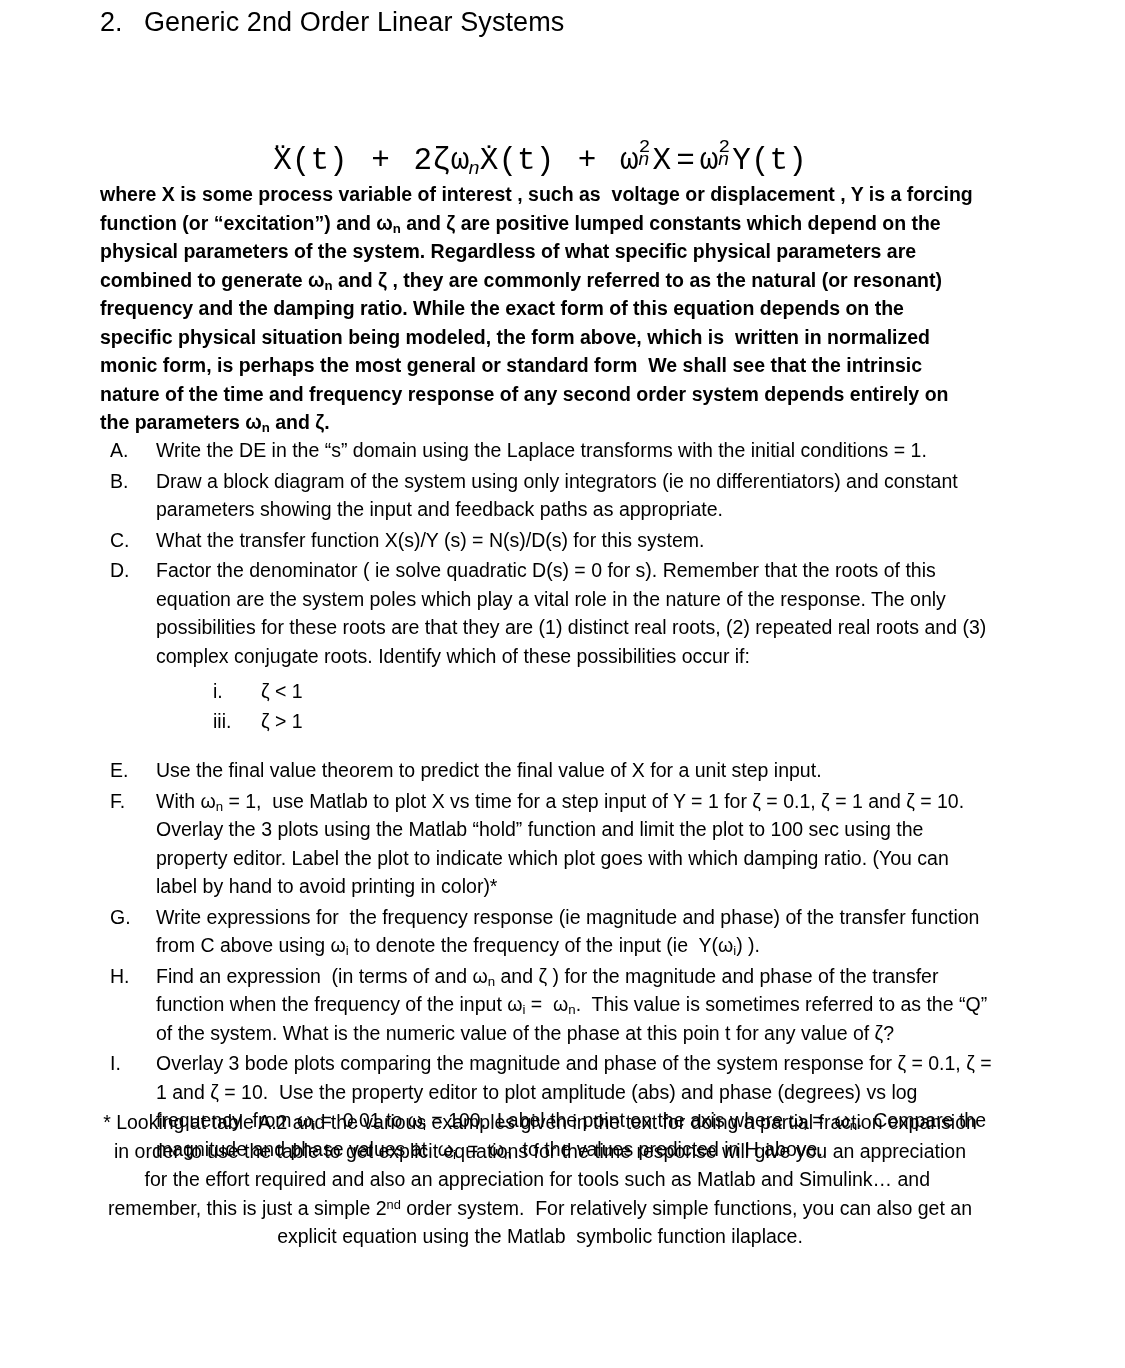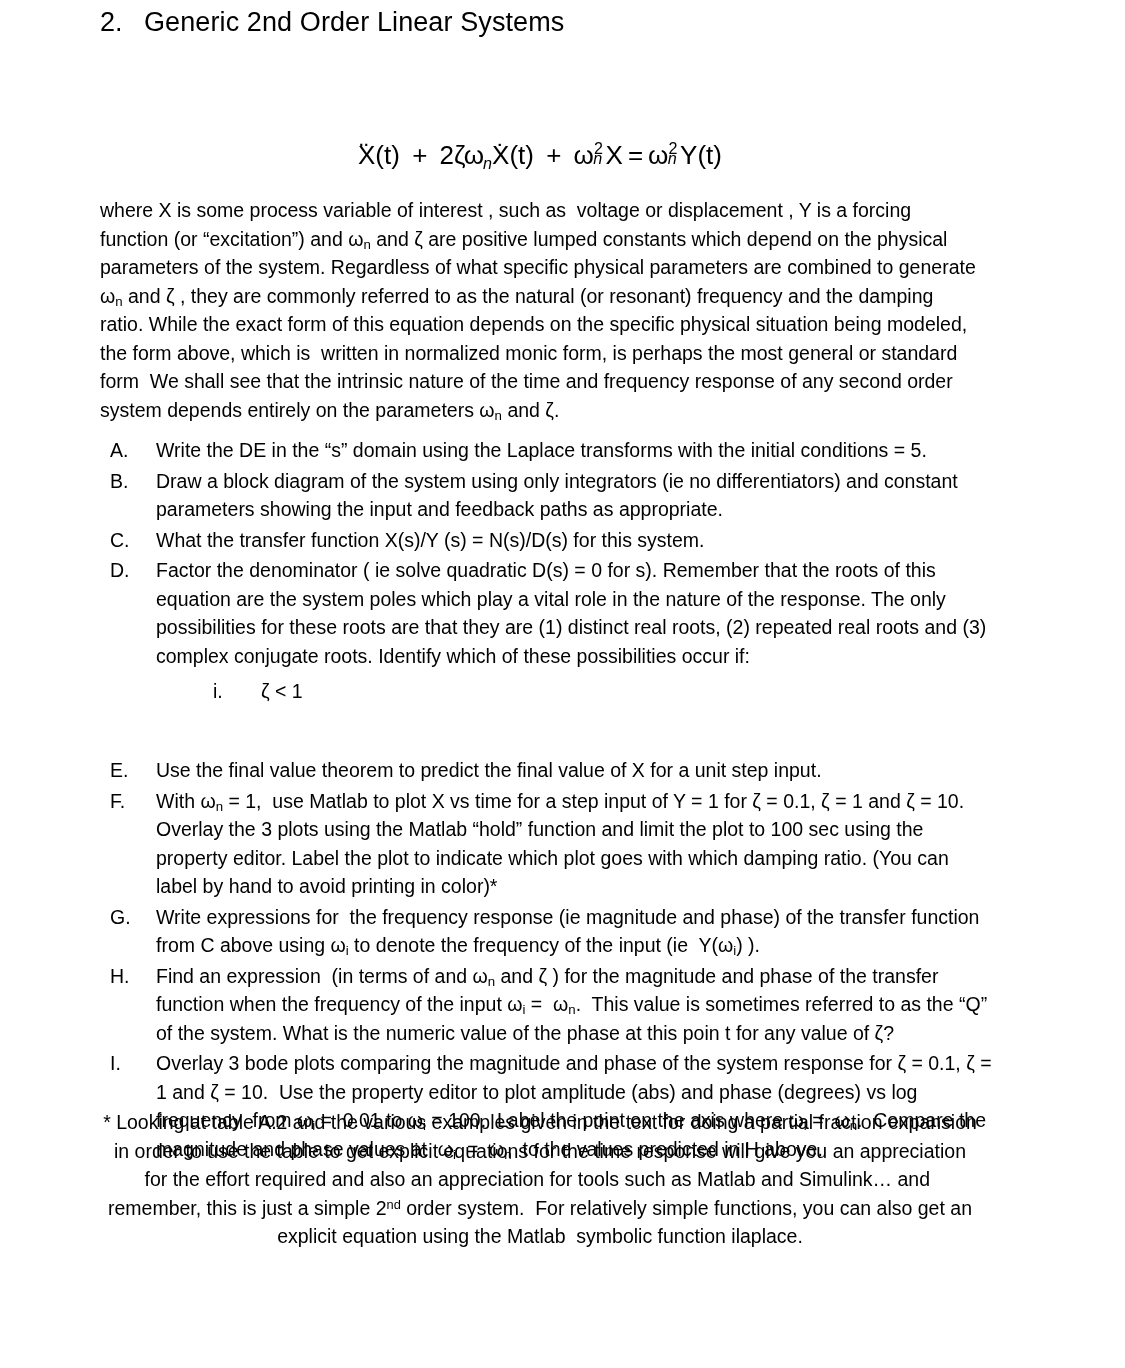--- a/index.html
+++ b/index.html
@@ -45,38 +45,39 @@
     text-align: left;
     letter-spacing: 0px;
   }
   #intro-para {
     left: 100px;
     top: 42px;
     width: 880px;
   }
   #where-para {
     left: 100px;
-    top: 196px;
-    width: 880px;
+    top: 180px;
+    width: 880px;
+    font-weight: bold;
   }
   #footnote-para {
     left: 100px;
     top: 1108px;
     width: 880px;
     text-align: center;
   }
   
   .equation {
     position: absolute;
     left: 100px;
     top: 138px;
     width: 880px;
     text-align: center;
-    font-family: Liberation Sans, sans-serif;
-    font-size: 26px;
+    font-family: Liberation Mono, monospace;
+    font-size: 31px;
     line-height: 30px;
     white-space: nowrap;
   }
   .equation sub {
     font-style: italic;
     font-size: 0.62em;
     vertical-align: -0.28em;
     margin-left: -1px;
   }
   .equation sup {
@@ -188,21 +189,21 @@
   <div class="equation">
     <span class="ddot">X</span><span>(t)</span><span class="op">&nbsp;+&nbsp;</span><span>2</span><span>ζ</span><span>ω<sub>n</sub></span><span class="sdot">X</span><span>(t)</span><span class="op">&nbsp;+&nbsp;</span><span>ω<span class="sq-sub"><sup>2</sup><sub>n</sub></span></span><span>X</span><span class="op">=</span><span>ω<span class="sq-sub"><sup>2</sup><sub>n</sub></span></span><span>Y(t)</span>
   </div>
 
   <div class="para" id="where-para">where X is some process variable of interest , such as&nbsp; voltage or displacement , Y is a forcing function (or “excitation”) and ω<sub>n</sub> and ζ are positive lumped constants which depend on the physical parameters of the system. Regardless of what specific physical parameters are combined to generate ω<sub>n</sub> and ζ , they are commonly referred to as the natural (or resonant) frequency and the damping ratio. While the exact form of this equation depends on the specific physical situation being modeled, the form above, which is&nbsp; written in normalized monic form, is perhaps the most general or standard form&nbsp; We shall see that the intrinsic nature of the time and frequency response of any second order system depends entirely on the parameters ω<sub>n</sub> and ζ.</div>
 
   <div class="alpha-list" id="list-ad">
 
     <div class="li">
       <span class="marker">A.</span>
-      <span class="body">Write the DE in the “s” domain using the Laplace transforms with the initial conditions  = 5.</span>
+      <span class="body">Write the DE in the “s” domain using the Laplace transforms with the initial conditions  = 1.</span>
     </div>
 
     <div class="li">
       <span class="marker">B.</span>
       <span class="body">Draw a block diagram of the system using only integrators (ie no differentiators)  and constant parameters showing the input and feedback paths as appropriate.</span>
     </div>
 
     <div class="li">
       <span class="marker">C.</span>
       <span class="body">What the transfer function X(s)/Y (s)  = N(s)/D(s) for this system.</span>
@@ -210,20 +211,24 @@
 
     <div class="li">
       <span class="marker">D.</span>
       <span class="body">Factor the denominator ( ie solve quadratic D(s) = 0 for s).  Remember that the roots of this equation are the system poles which play a vital role in the nature of the response.  The only possibilities for these roots are that they are (1) distinct real roots, (2) repeated real roots and (3) complex conjugate roots. Identify which of these possibilities occur if:</span>
 
       <div class="roman-list">
         <div class="rli">
           <span class="marker">i.</span>
           <span>ζ &lt; 1</span>
         </div>
+        <div class="rli">
+          <span class="marker">iii.</span>
+          <span>ζ &gt; 1</span>
+        </div>
       </div>
     </div>
   </div>
 
   <div class="alpha-list" id="list-ei">
 
     <div class="li">
       <span class="marker">E.</span>
       <span class="body">Use the final value theorem to predict the final value of X for a unit step input.</span>
     </div>

